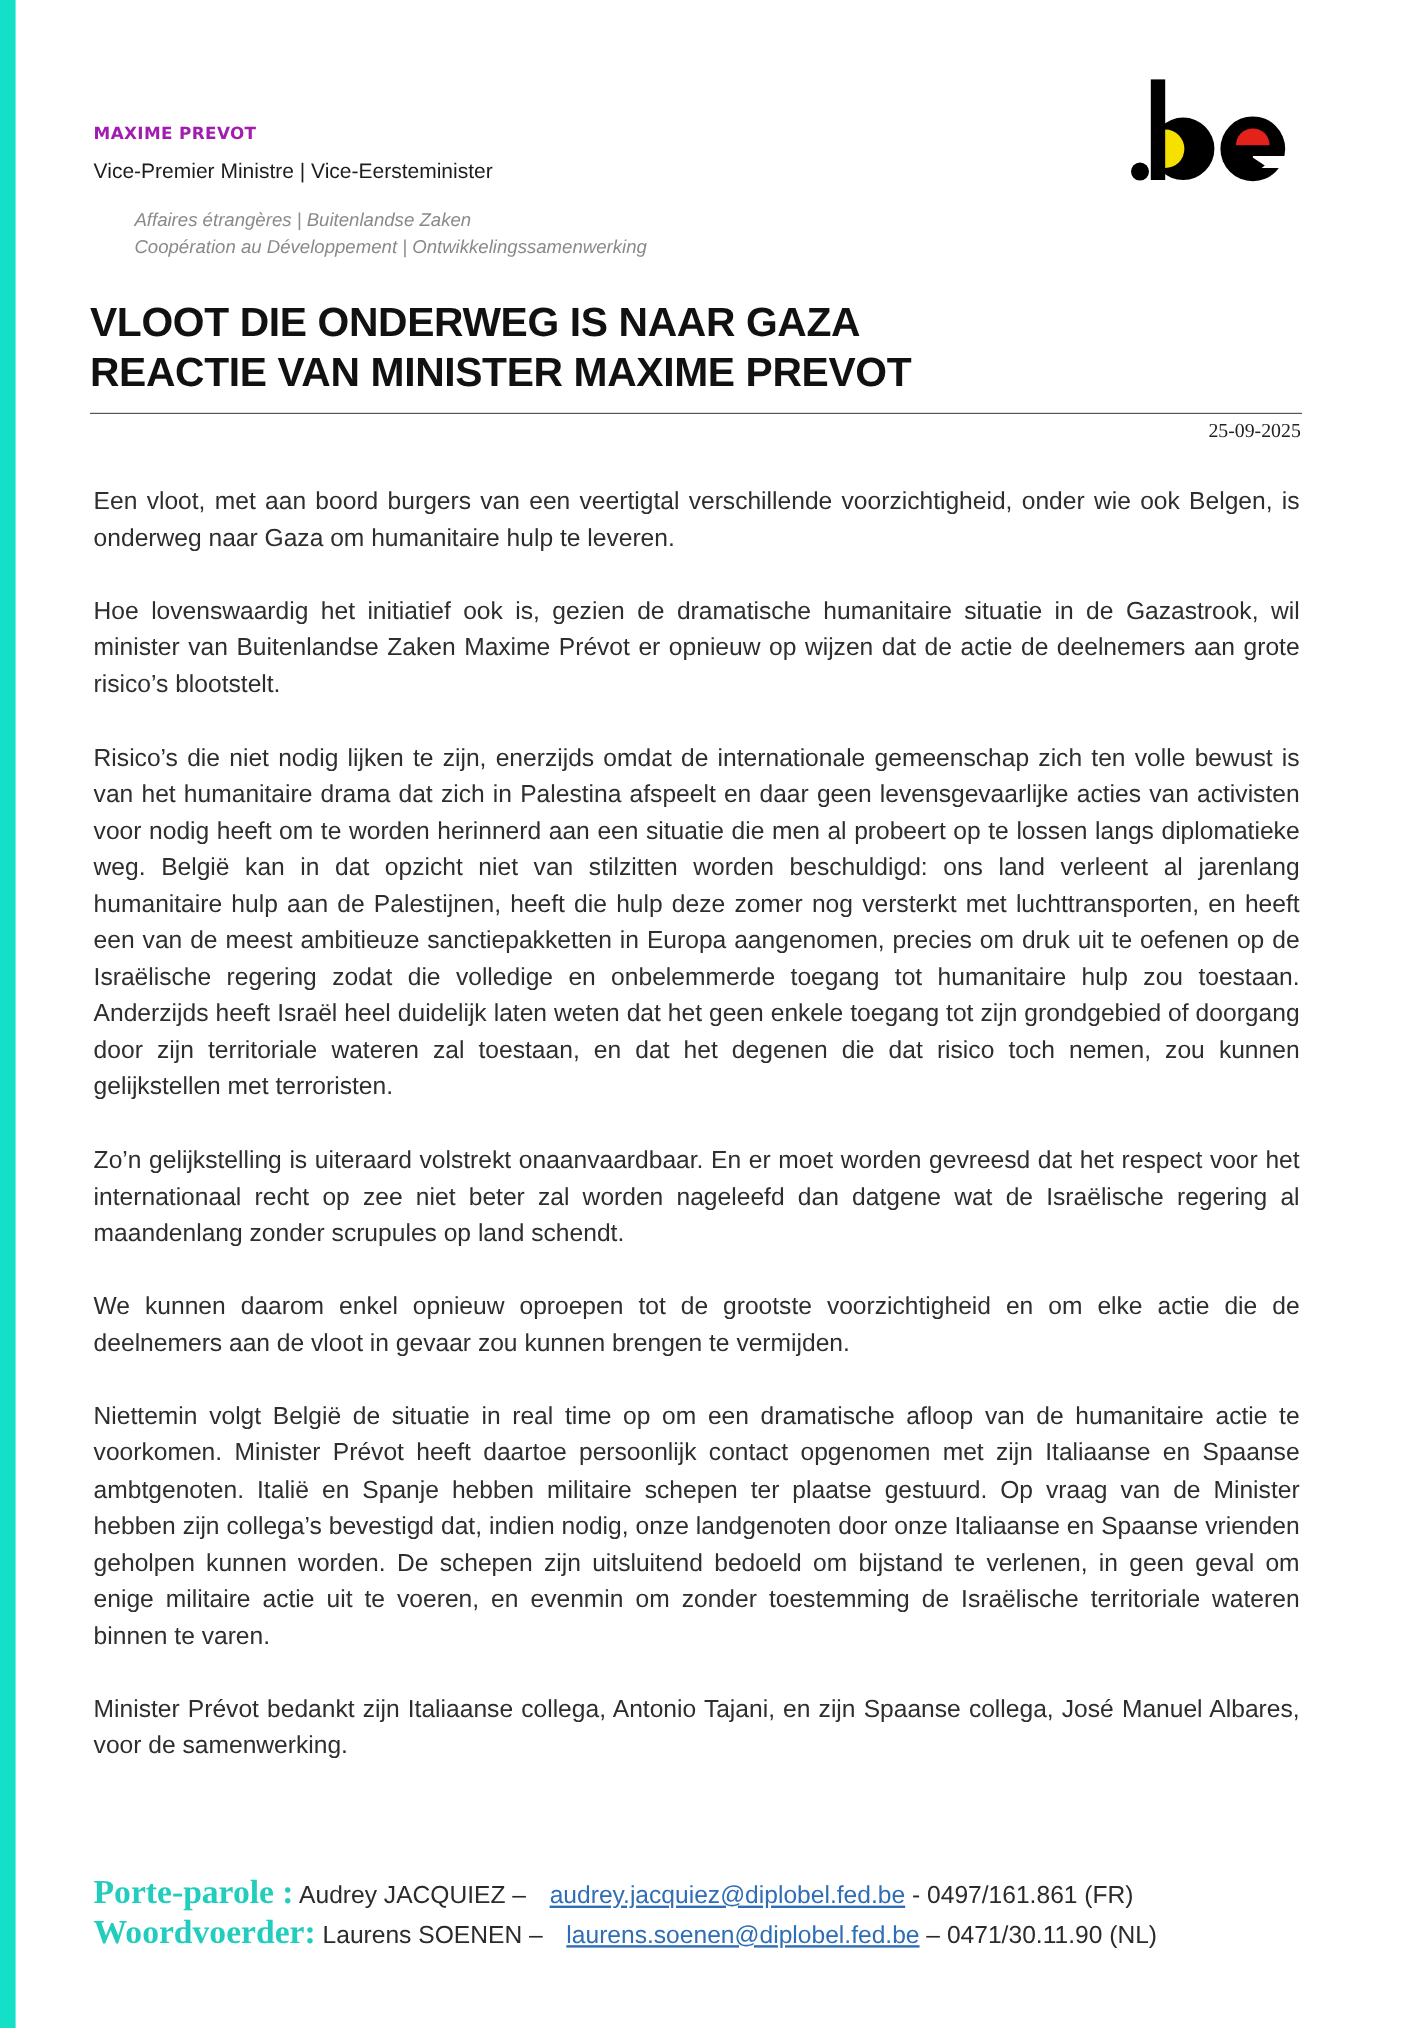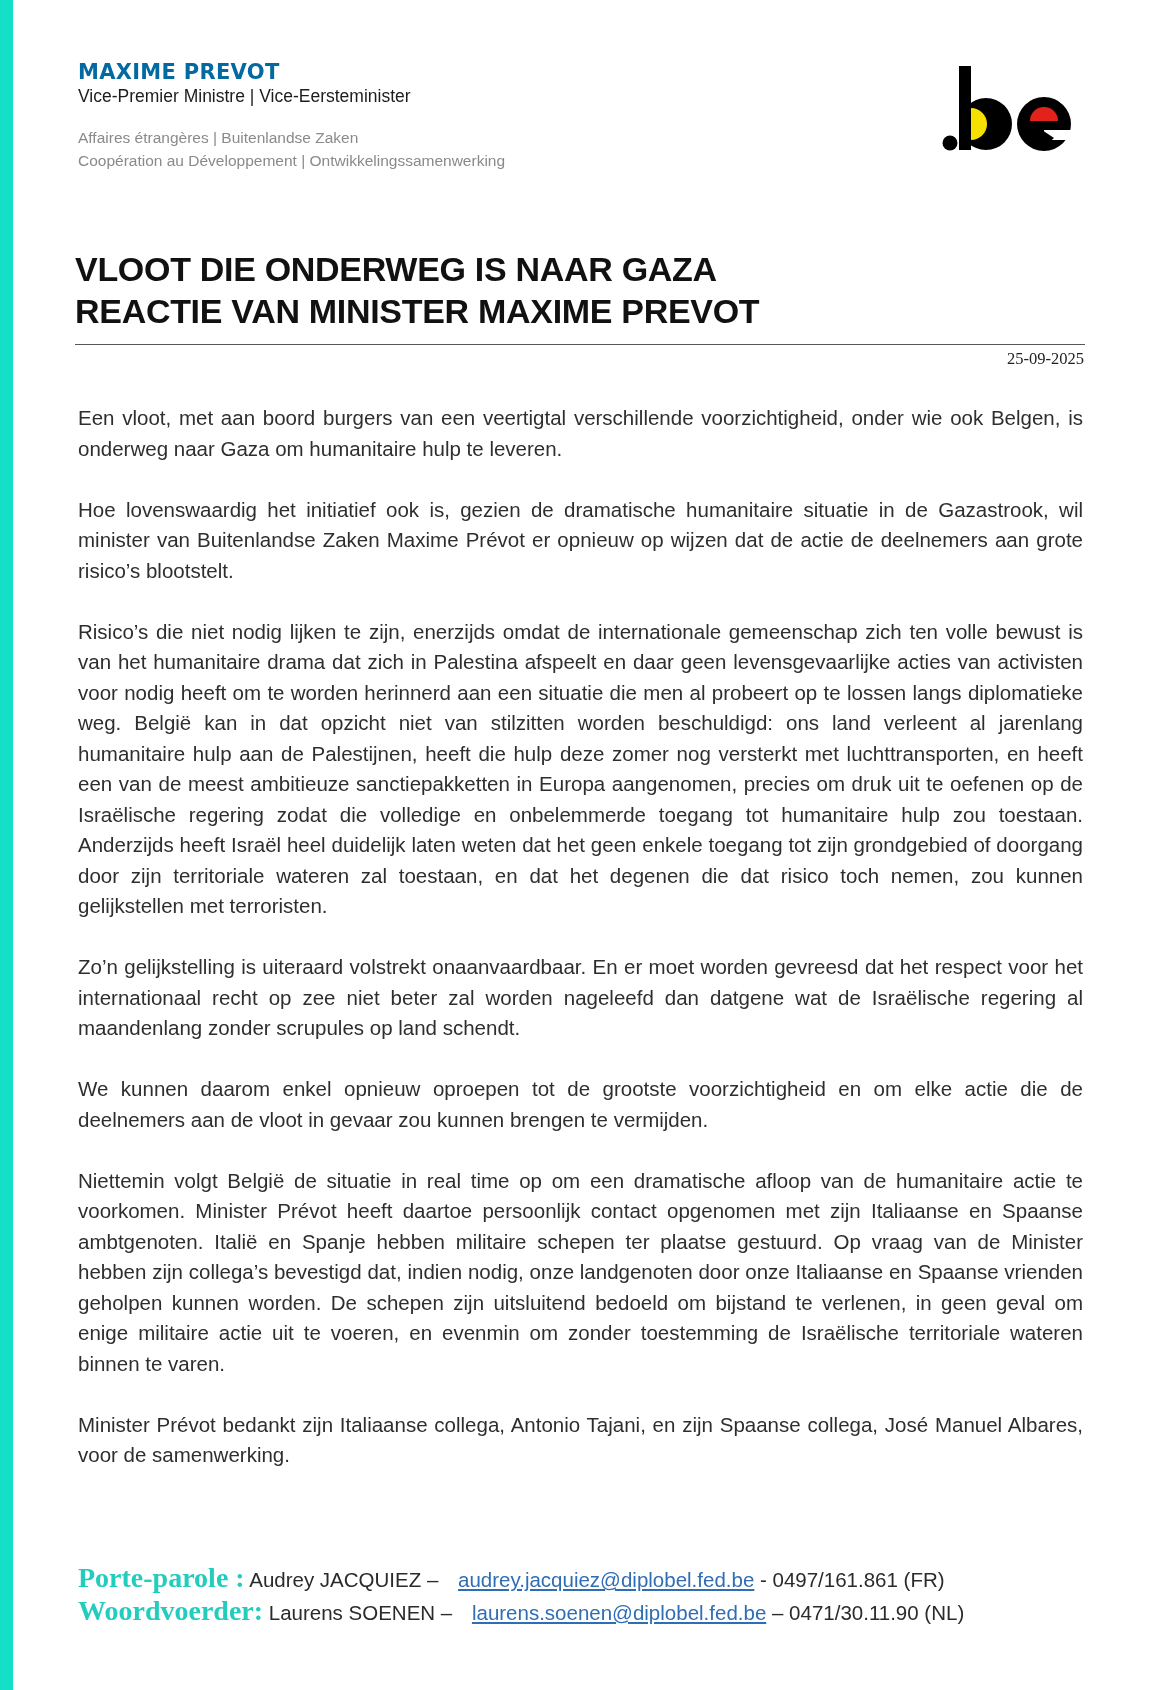--- a/index.html
+++ b/index.html
@@ -1,22 +1,22 @@
 <!DOCTYPE html>
 <html><head>
 <meta charset="utf-8">
 <style>
   html, body { margin: 0; padding: 0; background: #ffffff; }
   body { width: 1170px; height: 1690px; position: relative; overflow: hidden;
          font-family: "Liberation Sans", sans-serif; color: #2b2b2b; }
   .left-bar { position: absolute; left: 0; top: 0; width: 13px; height: 1690px; background: #14e0c8; }
   .header { position: absolute; left: 78px; top: 60px; }
-  .name { font-family: "DejaVu Sans", sans-serif; font-weight: bold; font-size: 21px; color: #0369a1; letter-spacing: 0.3px; }
-  .role { font-size: 17.5px; color: #1c1c1c; margin-top: 2px; }
-  .depts { margin-top: 19px; font-size: 15.5px; color: #8a8a8a; line-height: 23px; }
+  .name { font-family: "DejaVu Sans", sans-serif; font-weight: bold; font-size: 14px; color: #a21caf; letter-spacing: 0.3px; margin-top: 44px; }
+  .role { font-size: 17.5px; color: #1c1c1c; margin-top: 12px; }
+  .depts { margin-top: 19px; font-style: italic; font-size: 15.5px; color: #8a8a8a; line-height: 23px; margin-left: 34px; }
   .logo { position: absolute; left: 942px; top: 66px; width: 135px; height: 100px; }
   .title { position: absolute; left: 75px; width: 1010px; top: 248px; text-align: left;
            font-weight: bold; font-size: 34px; line-height: 42px; color: #111; letter-spacing: -0.3px; }
   .rule { position: absolute; left: 75px; top: 344px; width: 1010px; height: 0; border-top: 1.6px solid #555; }
   .date { position: absolute; right: 86px; top: 349px; font-size: 16.5px; color: #222; font-family: Liberation Serif, serif; }
   .body { position: absolute; left: 78px; top: 403px; width: 1005px; font-size: 20.5px; line-height: 30.5px;
           color: #2e2e2e; text-align: justify; }
   .body p { margin: 0 0 30.5px 0; }
   .contacts { position: absolute; left: 78px; top: 1563px; font-size: 20.5px; line-height: 30.5px; color: #2b2b2b; }
   .contact-label { font-family: "Liberation Serif", serif; font-weight: bold; font-size: 28px; color: #22cdbd; }

